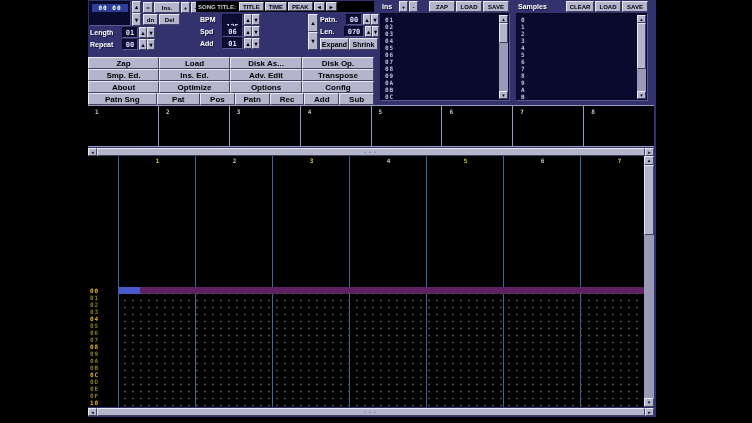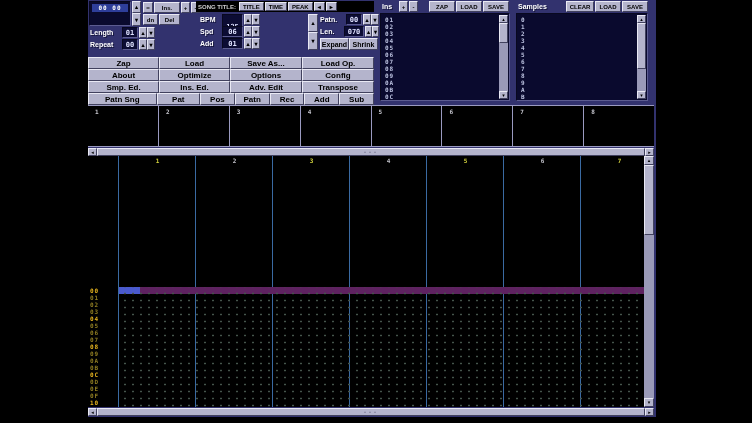--- a/index.html
+++ b/index.html
@@ -220,34 +220,34 @@
             <div id="smpthumb" class="thumb"></div>
           </div>
         <div class="sbtn">▾</div>
       </div>
     </div>
 
     <div id="menu">
       <div class="mrow">
         <div class="fbtn w71">Zap</div>
         <div class="fbtn w71">Load</div>
-        <div class="fbtn w72">Save As...</div>
-        <div class="fbtn w72">Load Op.</div>
+        <div class="fbtn w72">Disk As...</div>
+        <div class="fbtn w72">Disk Op.</div>
+      </div>
+      <div class="mrow">
+        <div class="fbtn w71">Smp. Ed.</div>
+        <div class="fbtn w71">Ins. Ed.</div>
+        <div class="fbtn w72">Adv. Edit</div>
+        <div class="fbtn w72">Transpose</div>
       </div>
       <div class="mrow">
         <div class="fbtn w71">About</div>
         <div class="fbtn w71">Optimize</div>
         <div class="fbtn w72">Options</div>
         <div class="fbtn w72">Config</div>
-      </div>
-      <div class="mrow">
-        <div class="fbtn w71">Smp. Ed.</div>
-        <div class="fbtn w71">Ins. Ed.</div>
-        <div class="fbtn w72">Adv. Edit</div>
-        <div class="fbtn w72">Transpose</div>
       </div>
       <div class="mrow">
         <div class="fbtn w71">Patn Sng</div>
         <div class="fbtn w35">Pat</div>
         <div class="fbtn w36">Pos</div>
         <div class="fbtn w36">Patn</div>
         <div class="fbtn w36">Rec</div>
         <div class="fbtn w36">Add</div>
         <div class="fbtn w36">Sub</div>
       </div>

